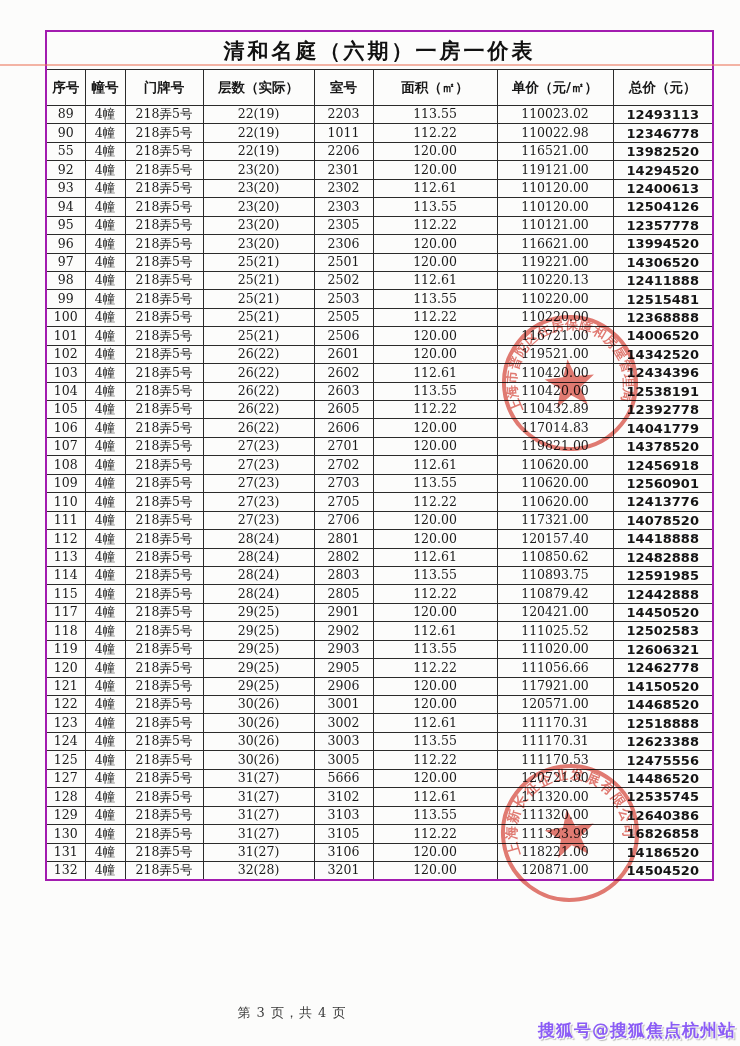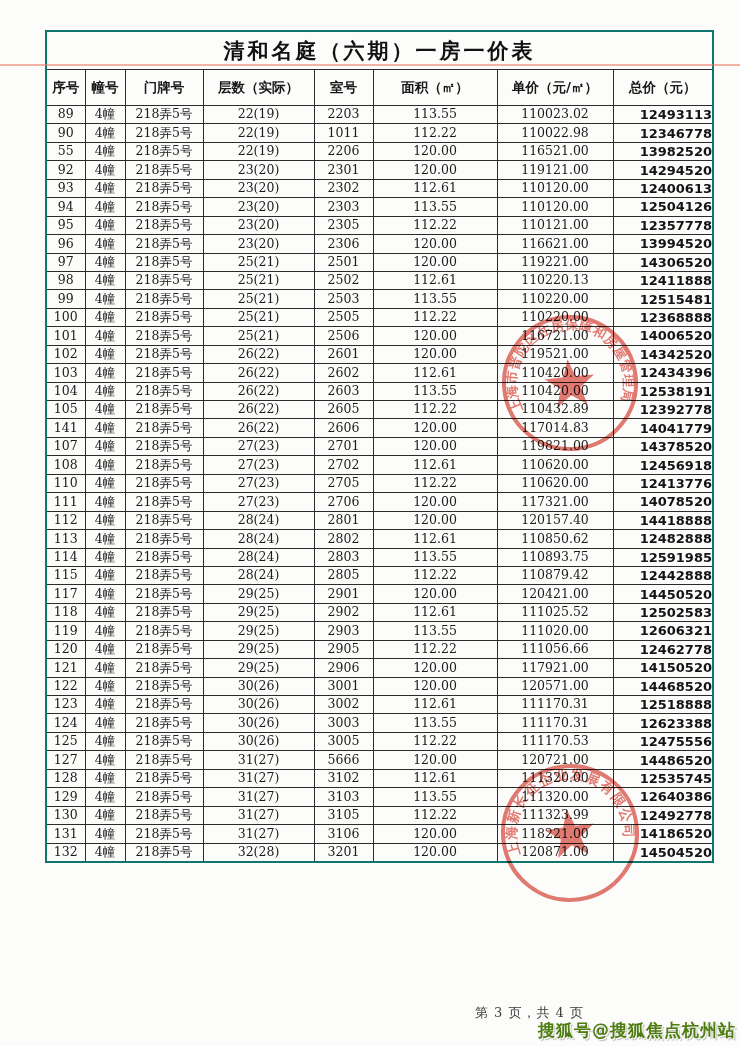--- a/index.html
+++ b/index.html
@@ -10,54 +10,54 @@
     color:#1c1c1c;
   }
   
   .scan-line{
     position:absolute;left:0;top:64px;width:740px;height:2px;
     background:rgba(235,118,92,0.55);z-index:3;
   }
   .sheet{position:absolute;left:45px;top:30px;z-index:2;}
   table.price{
     border-collapse:collapse;table-layout:fixed;width:668px;
-    border:2px solid #0f766e;background:transparent;
+    border:2px solid #a21caf;background:transparent;
   }
   table.price th, table.price td{
     border:1px solid #2b2b2b;text-align:center;vertical-align:middle;
     padding:0;overflow:hidden;white-space:nowrap;
   }
   .title-cell{
     height:37px;font-size:21px;font-weight:bold;letter-spacing:3px;color:#111;
   }
   tr.header-row th{
     height:35px;font-size:13.5px;font-weight:bold;color:#171717;
   }
   tbody.rows td{
     height:17.45px;font-size:12.5px;line-height:1;color:#1b1b1b;
   }
   tbody.rows td.c7{
     font-family:"DejaVu Sans","Liberation Sans",sans-serif;
-    font-weight:bold;font-size:13px;color:#141414;text-align:right;
+    font-weight:bold;font-size:13px;color:#141414;
   }
   
   .stamp{position:absolute;z-index:4;opacity:0.72;mix-blend-mode:multiply;}
   .stamp text{
     font-family:"DejaVu Sans","Liberation Sans",sans-serif;
     font-weight:bold;
   }
   
   .footer{
-    position:absolute;left:0;top:1004px;width:584px;text-align:right;
+    position:absolute;left:0;top:1004px;width:584px;text-align:center;
     font-size:13px;letter-spacing:1px;color:#3c3c3c;z-index:2;
   }
   .watermark{
     position:absolute;right:4px;top:1019px;z-index:5;
     font-family:"DejaVu Sans","Liberation Sans",sans-serif;
-    font-size:17px;font-weight:bold;color:#4d7c0f;letter-spacing:1px;
+    font-size:17px;font-weight:bold;color:#8b5cf6;letter-spacing:1px;
     text-shadow:1px 1px 0 rgba(255,255,255,0.95), 2px 2px 1px rgba(110,110,110,0.45);
   }
 </style>
 </head>
 <body>
 
 <div class="scan-line"></div>
 
 <div class="sheet">
   <table class="price">
@@ -251,21 +251,21 @@
           <td class="c0">105</td>
           <td class="c1">4幢</td>
           <td class="c2">218弄5号</td>
           <td class="c3">26(22)</td>
           <td class="c4">2605</td>
           <td class="c5">112.22</td>
           <td class="c6">110432.89</td>
           <td class="c7">12392778</td>
         </tr>
         <tr>
-          <td class="c0">141</td>
+          <td class="c0">106</td>
           <td class="c1">4幢</td>
           <td class="c2">218弄5号</td>
           <td class="c3">26(22)</td>
           <td class="c4">2606</td>
           <td class="c5">120.00</td>
           <td class="c6">117014.83</td>
           <td class="c7">14041779</td>
         </tr>
         <tr>
           <td class="c0">107</td>
@@ -281,20 +281,30 @@
           <td class="c0">108</td>
           <td class="c1">4幢</td>
           <td class="c2">218弄5号</td>
           <td class="c3">27(23)</td>
           <td class="c4">2702</td>
           <td class="c5">112.61</td>
           <td class="c6">110620.00</td>
           <td class="c7">12456918</td>
         </tr>
         <tr>
+          <td class="c0">109</td>
+          <td class="c1">4幢</td>
+          <td class="c2">218弄5号</td>
+          <td class="c3">27(23)</td>
+          <td class="c4">2703</td>
+          <td class="c5">113.55</td>
+          <td class="c6">110620.00</td>
+          <td class="c7">12560901</td>
+        </tr>
+        <tr>
           <td class="c0">110</td>
           <td class="c1">4幢</td>
           <td class="c2">218弄5号</td>
           <td class="c3">27(23)</td>
           <td class="c4">2705</td>
           <td class="c5">112.22</td>
           <td class="c6">110620.00</td>
           <td class="c7">12413776</td>
         </tr>
         <tr>
@@ -468,21 +478,21 @@
           <td class="c7">12640386</td>
         </tr>
         <tr>
           <td class="c0">130</td>
           <td class="c1">4幢</td>
           <td class="c2">218弄5号</td>
           <td class="c3">31(27)</td>
           <td class="c4">3105</td>
           <td class="c5">112.22</td>
           <td class="c6">111323.99</td>
-          <td class="c7">12492778</td>
+          <td class="c7">16826858</td>
         </tr>
         <tr>
           <td class="c0">131</td>
           <td class="c1">4幢</td>
           <td class="c2">218弄5号</td>
           <td class="c3">31(27)</td>
           <td class="c4">3106</td>
           <td class="c5">120.00</td>
           <td class="c6">118221.00</td>
           <td class="c7">14186520</td>

